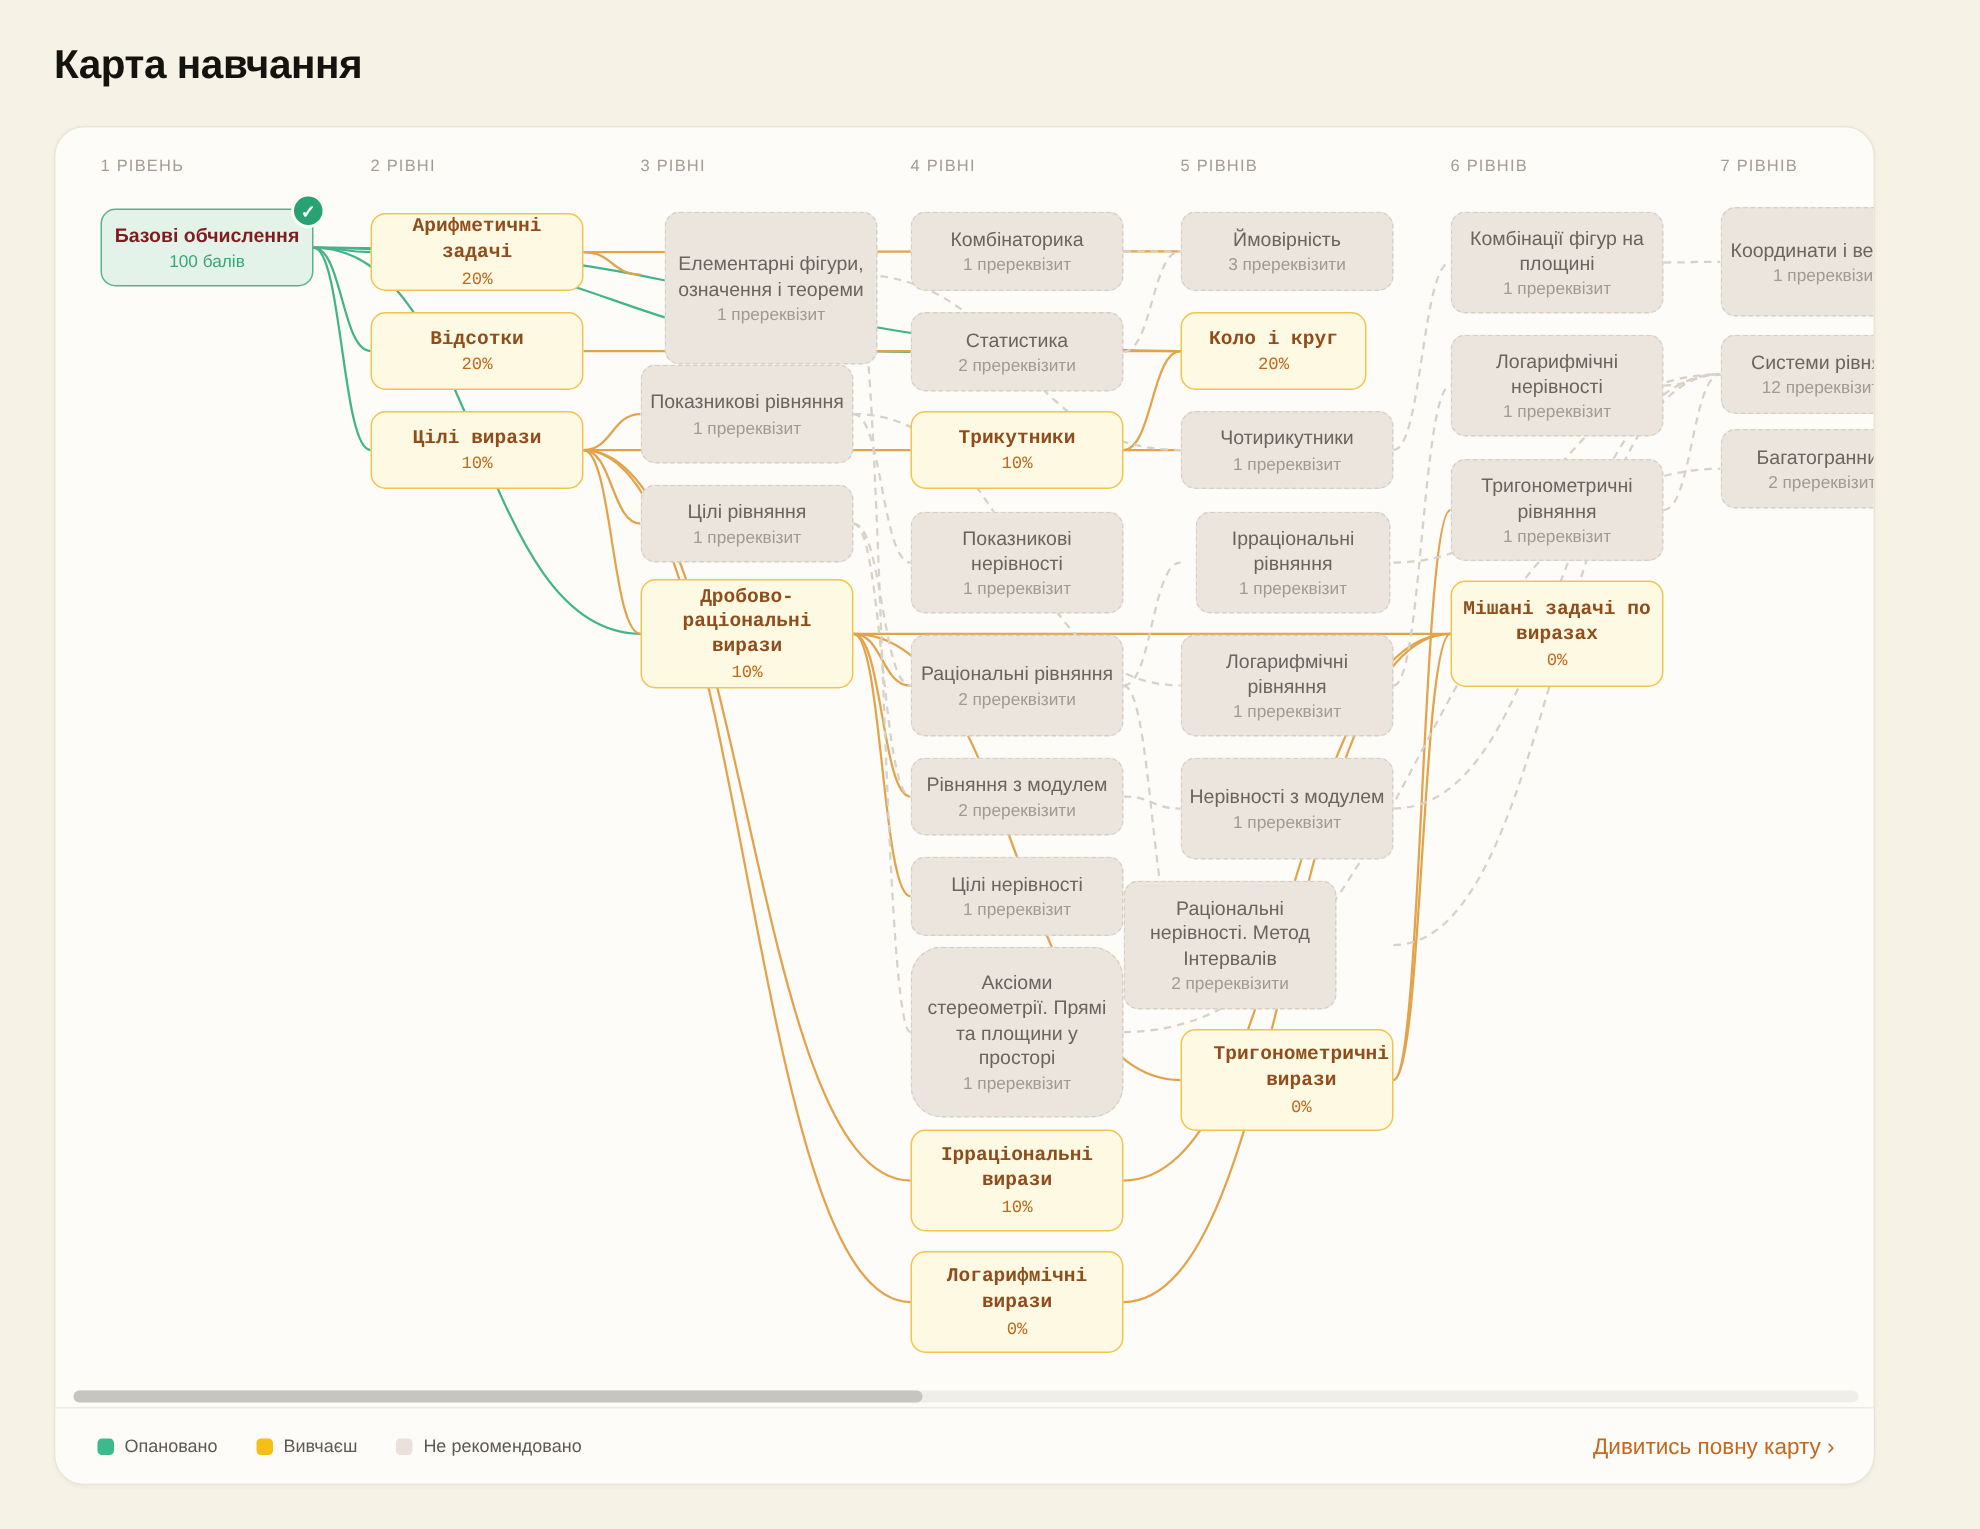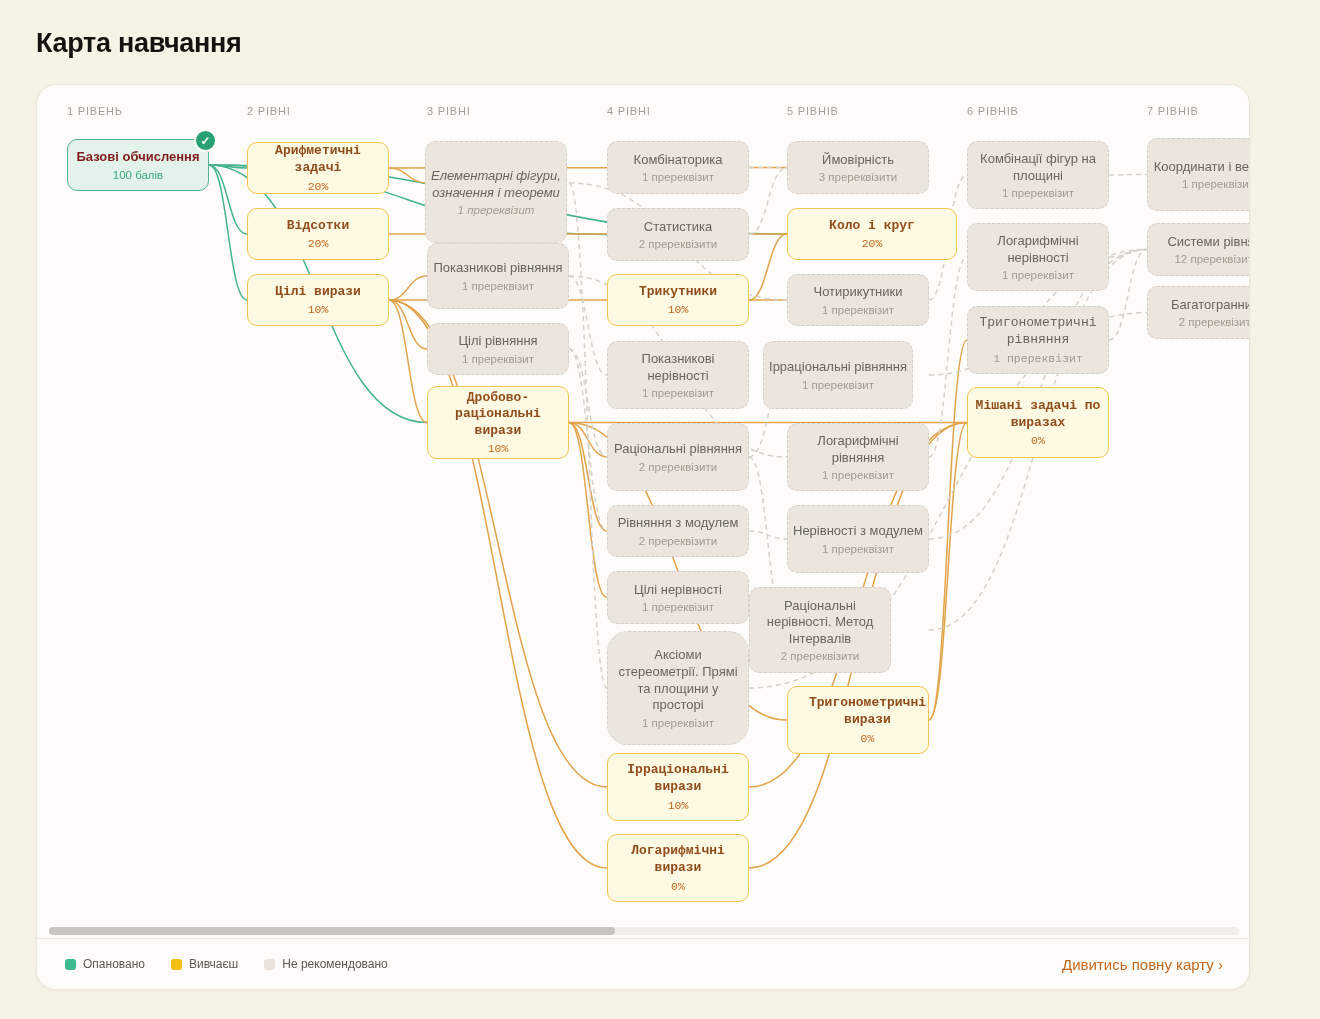--- a/index.html
+++ b/index.html
@@ -147,21 +147,21 @@
           <div class="sub">20%</div>
         </div>
         <div class="node studying" style="left: 210px; top: 123px; width: 142px; height: 52px;">
           <div class="title">Відсотки</div>
           <div class="sub">20%</div>
         </div>
         <div class="node studying" style="left: 210px; top: 189px; width: 142px; height: 52px;">
           <div class="title">Цілі вирази</div>
           <div class="sub">10%</div>
         </div>
-        <div class="node locked" style="left: 388px; top: 56px; width: 142px; height: 102px; font-style: italic;">
+        <div class="node locked" style="left: 406px; top: 56px; width: 142px; height: 102px;">
           <div class="title">Елементарні фігури, означення і теореми</div>
           <div class="sub">1 пререквізит</div>
         </div>
         <div class="node locked" style="left: 390px; top: 158px; width: 142px; height: 66px;">
           <div class="title">Показникові рівняння</div>
           <div class="sub">1 пререквізит</div>
         </div>
         <div class="node locked" style="left: 390px; top: 238px; width: 142px; height: 52px;">
           <div class="title">Цілі рівняння</div>
           <div class="sub">1 пререквізит</div>
@@ -207,29 +207,29 @@
           <div class="sub">10%</div>
         </div>
         <div class="node studying" style="left: 570px; top: 749px; width: 142px; height: 68px;">
           <div class="title">Логарифмічні вирази</div>
           <div class="sub">0%</div>
         </div>
         <div class="node locked" style="left: 750px; top: 56px; width: 142px; height: 53px;">
           <div class="title">Ймовірність</div>
           <div class="sub">3 пререквізити</div>
         </div>
-        <div class="node studying" style="left: 750px; top: 123px; width: 170px; height: 52px;">
+        <div class="node studying" style="left: 750px; top: 123px; width: 124px; height: 52px;">
           <div class="title">Коло і круг</div>
           <div class="sub">20%</div>
         </div>
         <div class="node locked" style="left: 750px; top: 189px; width: 142px; height: 52px;">
           <div class="title">Чотирикутники</div>
           <div class="sub">1 пререквізит</div>
         </div>
-        <div class="node locked" style="left: 726px; top: 256px; width: 150px; height: 68px;">
+        <div class="node locked" style="left: 760px; top: 256px; width: 130px; height: 68px;">
           <div class="title">Ірраціональні рівняння</div>
           <div class="sub">1 пререквізит</div>
         </div>
         <div class="node locked" style="left: 750px; top: 338px; width: 142px; height: 68px;">
           <div class="title">Логарифмічні рівняння</div>
           <div class="sub">1 пререквізит</div>
         </div>
         <div class="node locked" style="left: 750px; top: 420px; width: 142px; height: 68px; text-align: right;">
           <div class="title">Нерівності з модулем</div>
           <div class="sub">1 пререквізит</div>
@@ -243,21 +243,21 @@
           <div class="sub">0%</div>
         </div>
         <div class="node locked" style="left: 930px; top: 56px; width: 142px; height: 68px;">
           <div class="title">Комбінації фігур на площині</div>
           <div class="sub">1 пререквізит</div>
         </div>
         <div class="node locked" style="left: 930px; top: 138px; width: 142px; height: 68px;">
           <div class="title">Логарифмічні нерівності</div>
           <div class="sub">1 пререквізит</div>
         </div>
-        <div class="node locked" style="left: 930px; top: 221px; width: 142px; height: 68px; font-family: Liberation Mono, monospace;">
+        <div class="node locked" style="left: 930px; top: 221px; width: 142px; height: 68px;">
           <div class="title">Тригонометричні рівняння</div>
           <div class="sub">1 пререквізит</div>
         </div>
         <div class="node studying" style="left: 930px; top: 302px; width: 142px; height: 71px;">
           <div class="title">Мішані задачі по виразах</div>
           <div class="sub">0%</div>
         </div>
         <div class="node locked" style="left: 1110px; top: 53px; width: 142px; height: 73px;">
           <div class="title">Координати і вектори</div>
           <div class="sub">1 пререквізит</div>

